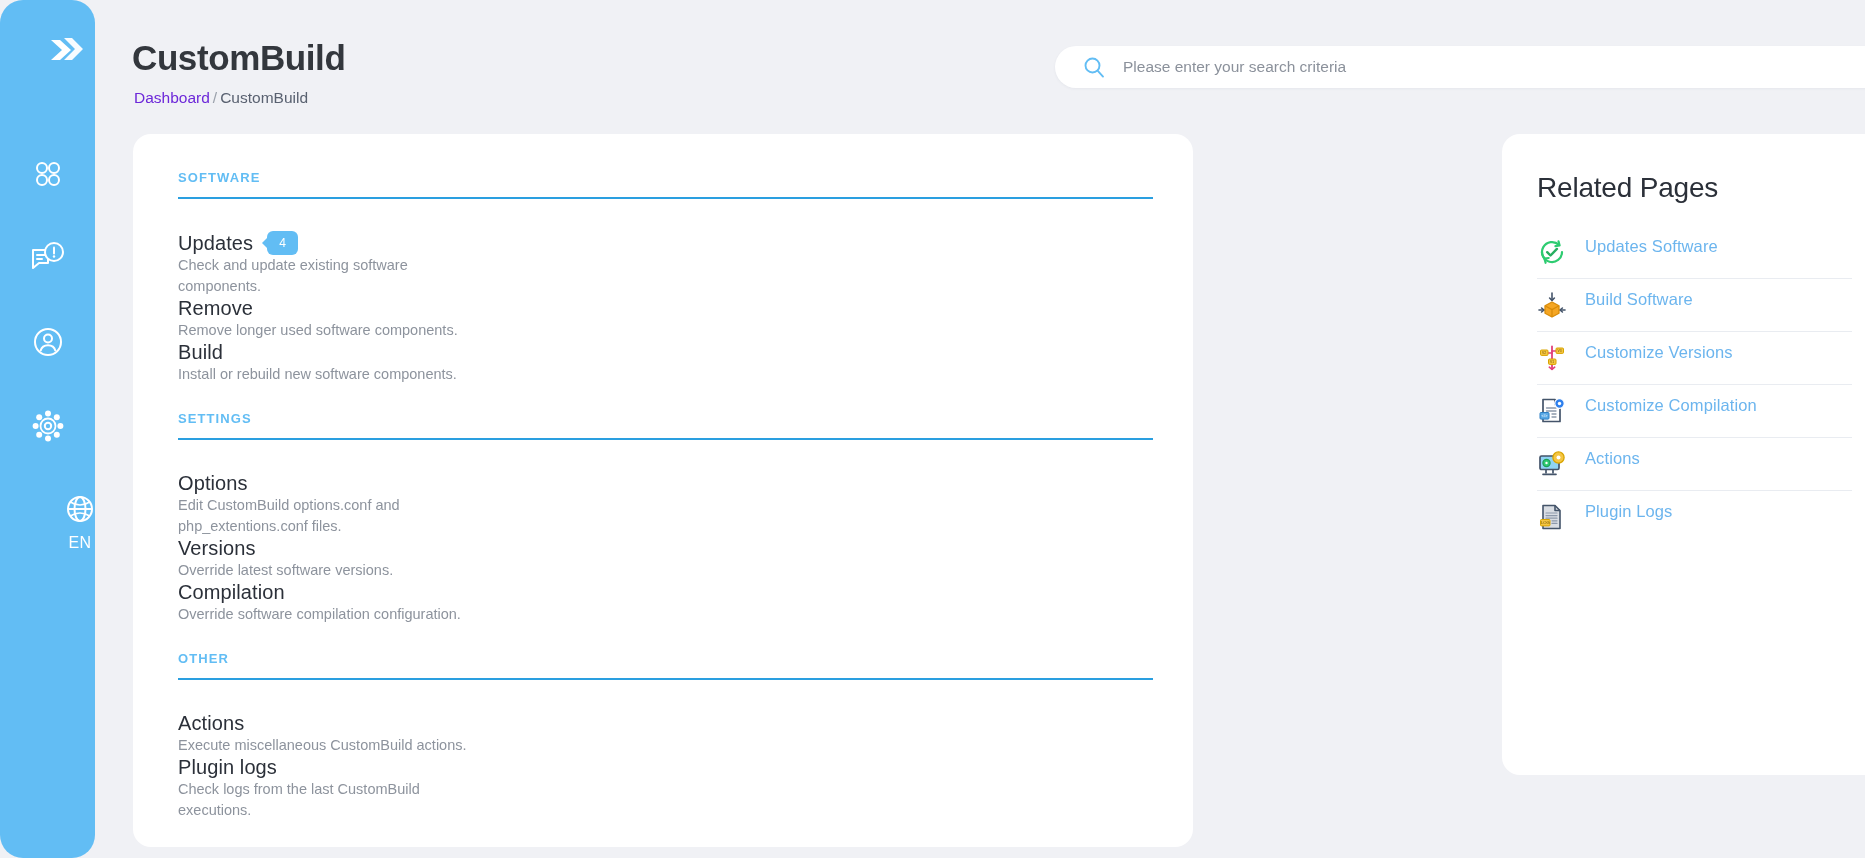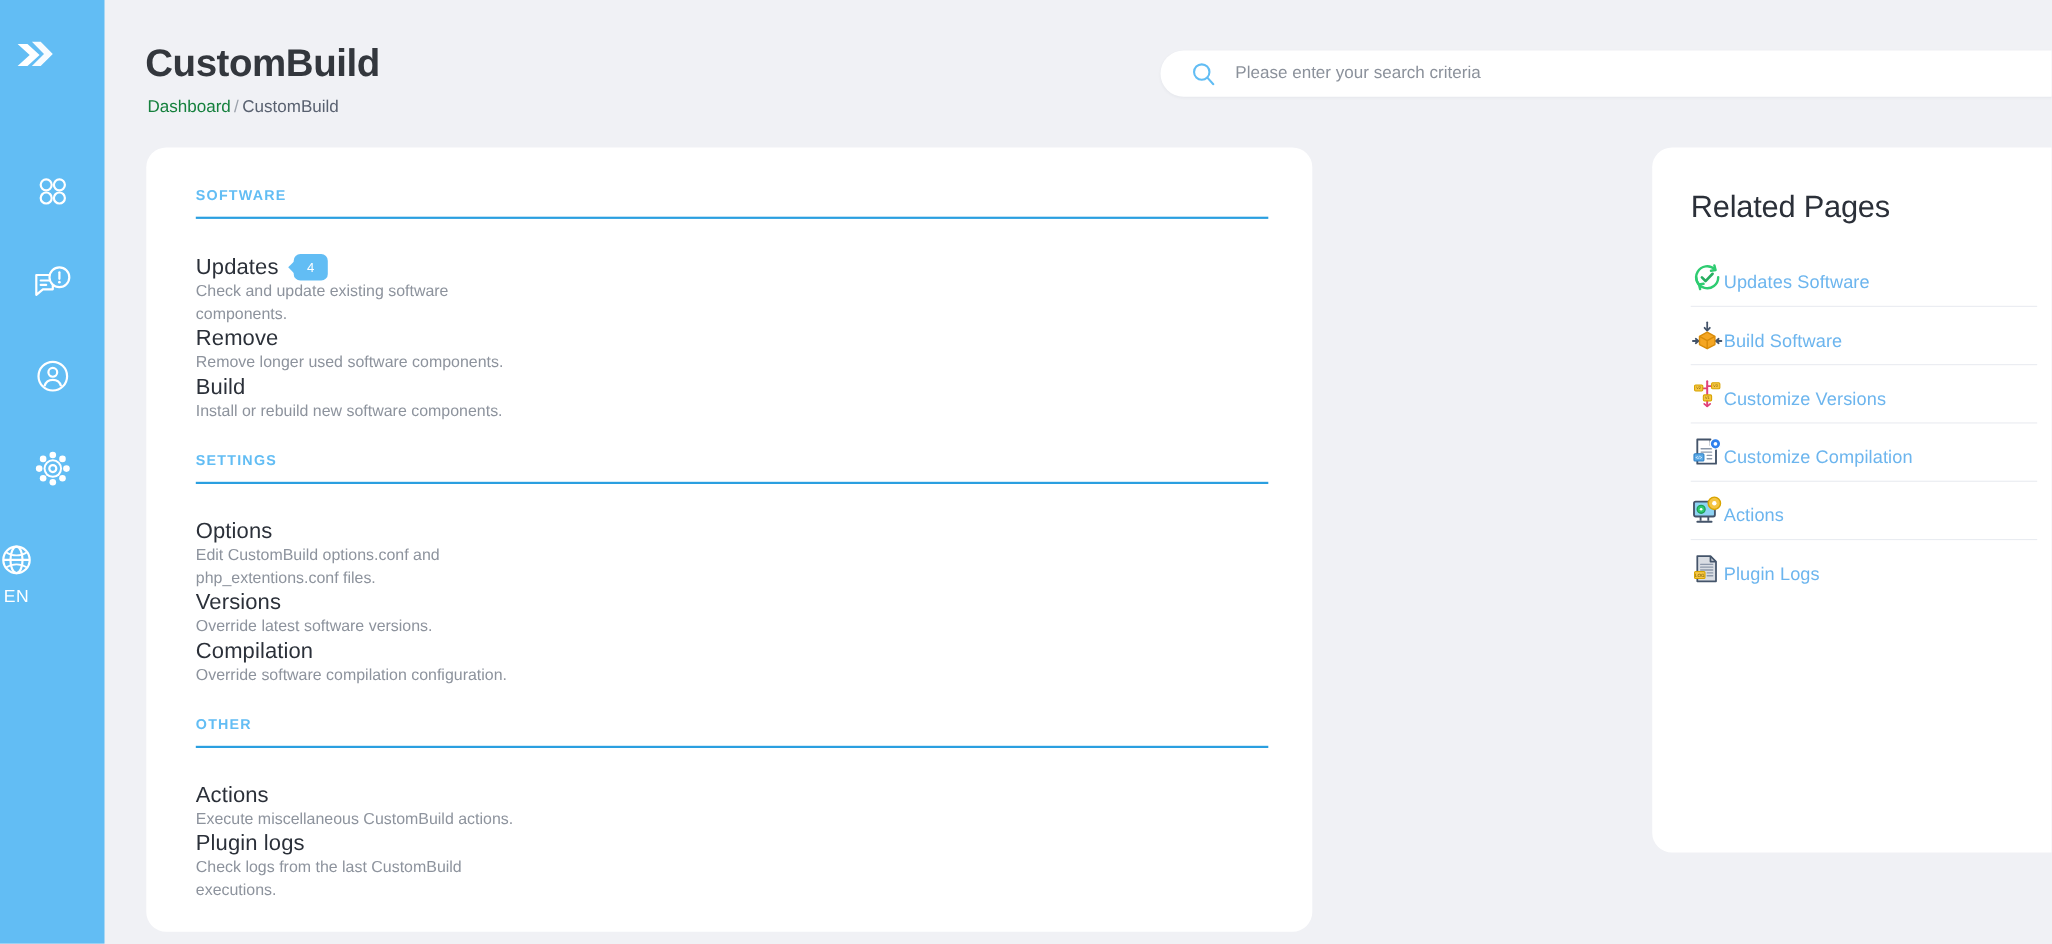--- a/index.html
+++ b/index.html
@@ -9,40 +9,40 @@
     font-family: "Liberation Sans", sans-serif;
     overflow: hidden;
   }
   .app { position: relative; width: 1865px; height: 858px; }
 
   
   .sidebar {
     position: absolute; left: 0; top: 0;
     width: 95px; height: 858px;
     background: #62bdf4;
-    display: flex; flex-direction: column; align-items: flex-start;
+    display: flex; flex-direction: column; align-items: flex-end; border-radius: 23px;
   }
   .logo-wrap { margin-top: 20px; width: 60px; height: 60px;
     display: flex; align-items: center; justify-content: center; }
   .nav-list { margin-top: 52px; width: 100%;
     display: flex; flex-direction: column; align-items: center; }
   .nav-item { width: 100%; height: 84px;
     display: flex; align-items: center; justify-content: center; cursor: pointer; }
   .lang-item { margin-top: 26px; display: flex; flex-direction: column;
     align-items: center; gap: 10px; cursor: pointer; }
   .lang-label { color: #ffffff; font-size: 16px; letter-spacing: .5px; }
 
   
   .header { position: absolute; left: 95px; top: 0; right: 0; height: 110px; margin-top: 20px; }
   .page-title {
     position: absolute; left: 37px; top: 18px;
     font-size: 35px; font-weight: 700; color: #33373d; letter-spacing: -.4px;
   }
   .breadcrumb { position: absolute; left: 39px; top: 69px; font-size: 15.5px; color: #6b7280; }
-  .breadcrumb a { color: #15803d; text-decoration: none; cursor: pointer; }
+  .breadcrumb a { color: #6d28d9; text-decoration: none; cursor: pointer; }
   .breadcrumb .sep { color: #9aa1ab; margin: 0 3px; }
   .breadcrumb .current { color: #596170; }
 
   .search-box {
     position: absolute; left: 960px; top: 26px; width: 950px; height: 42px;
     background: #ffffff; border-radius: 21px;
     display: flex; align-items: center; padding: 0 0 0 28px;
     box-shadow: 0 1px 3px rgba(40,50,80,.05);
   }
   .search-input {
@@ -95,21 +95,21 @@
     position: absolute; left: 1502px; top: 134px;
     width: 380px; height: 641px;
     background: #ffffff; border-radius: 18px;
   }
   .related-title {
     padding: 38px 0 0 35px;
     font-size: 28px; font-weight: 400; color: #2b3039; letter-spacing: -.2px;
   }
   .related-list { padding: 22px 30px 0 35px; }
   .related-item {
-    display: flex; align-items: flex-end; 
+    display: flex; align-items: flex-start; gap: 18px;
     padding: 11px 0 11px 0; cursor: pointer;
     border-bottom: 1px solid #e9ecf1;
   }
   .related-item:last-child { border-bottom: none; }
   .related-icon { width: 30px; height: 30px; flex: 0 0 30px;
     display: flex; align-items: center; justify-content: center; }
   .related-label { font-size: 16.5px; color: #6cb5ee; letter-spacing: .1px; }
 </style>
 </head>
 <body>

